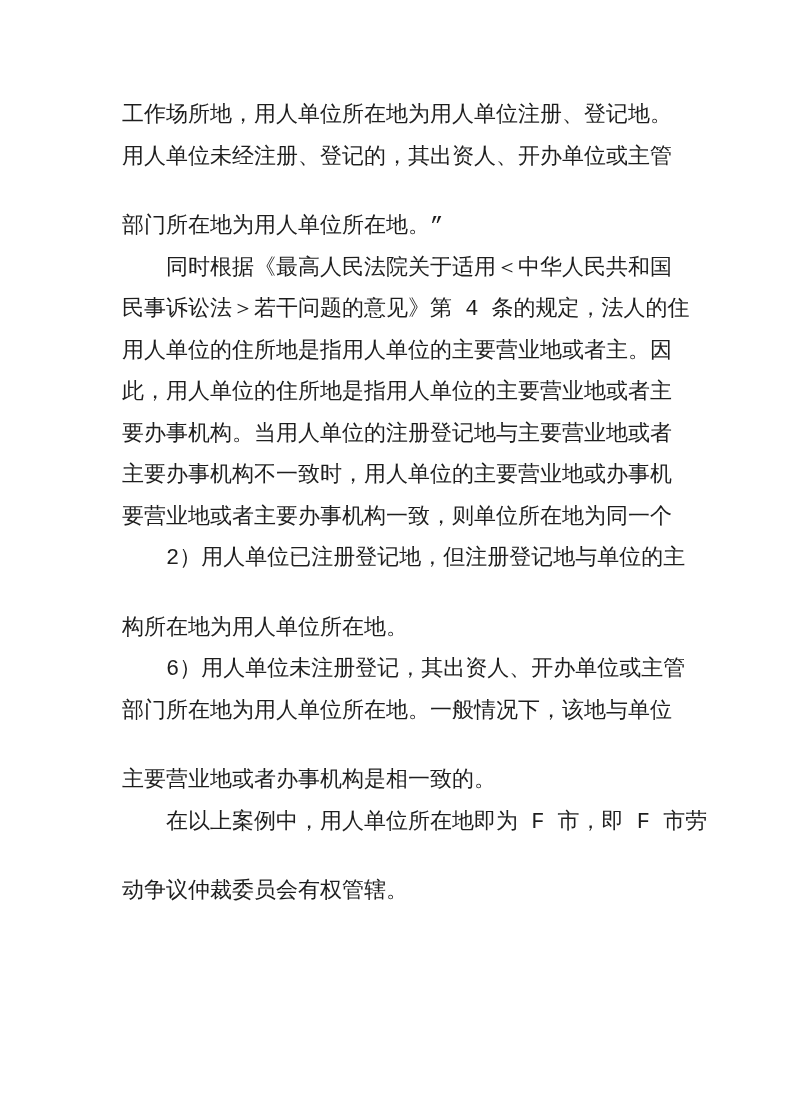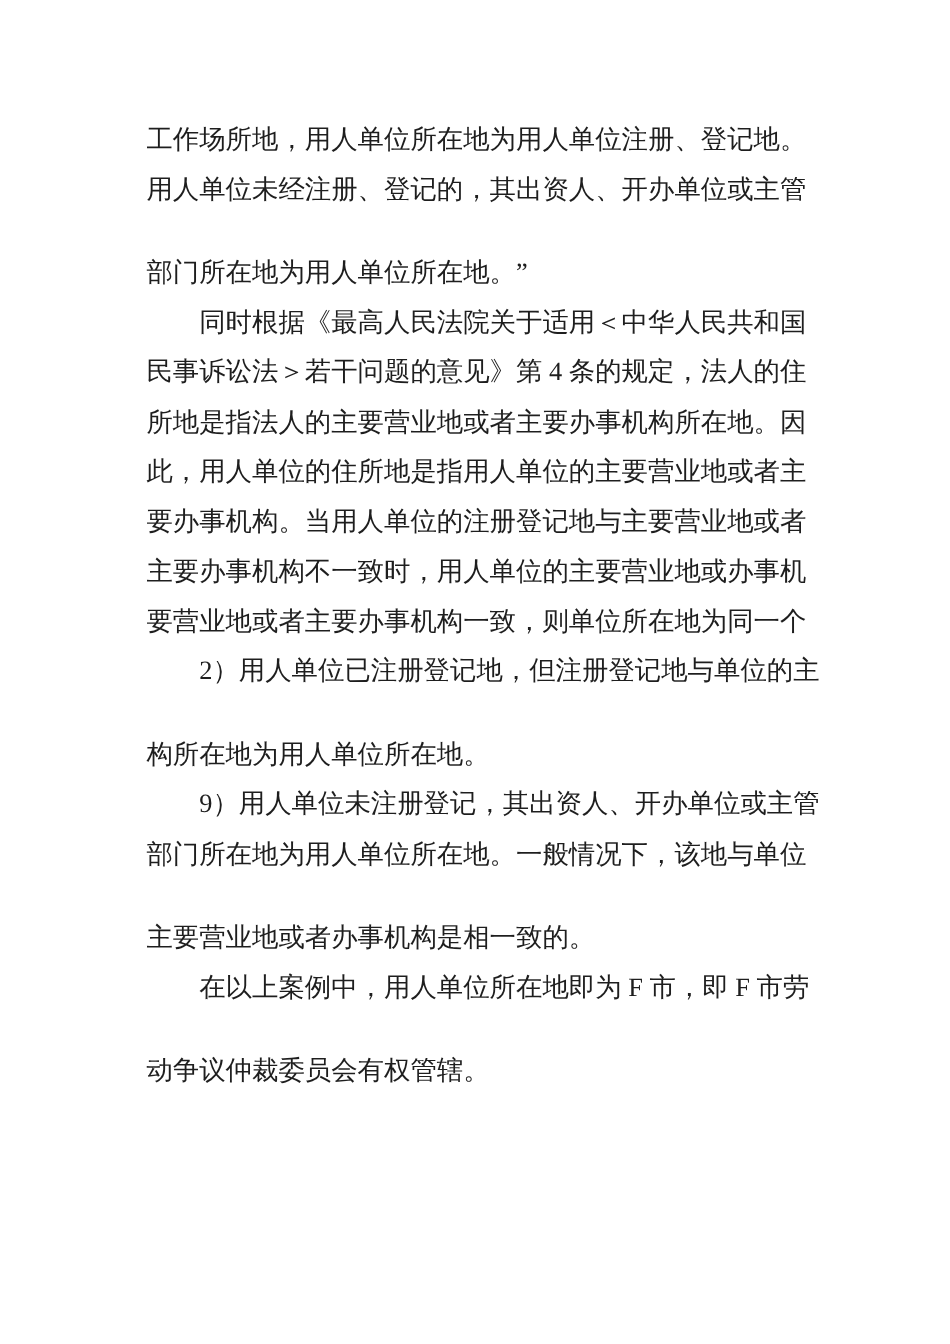--- a/index.html
+++ b/index.html
@@ -34,20 +34,21 @@
   }
   .para {
     margin: 0;
     padding: 0;
   }
   .line {
     display: block;
     white-space: nowrap;
     text-align: justify;
     text-align-last: justify;
+    font-family: Liberation Mono, monospace;
   }
   .line.end {
     text-align-last: left;
     margin-top: 28px;
   }
   .line.indent {
     padding-left: 44px;
   }
 </style>
 </head>
@@ -58,38 +59,38 @@
 
     <p class="para">
       <span class="line">工作场所地，用人单位所在地为用人单位注册、登记地。</span>
       <span class="line">用人单位未经注册、登记的，其出资人、开办单位或主管</span>
       <span class="line end">部门所在地为用人单位所在地。”</span>
     </p>
 
     <p class="para">
       <span class="line indent">同时根据《最高人民法院关于适用＜中华人民共和国</span>
       <span class="line">民事诉讼法＞若干问题的意见》第 4 条的规定，法人的住</span>
-      <span class="line">所地是指法人的主要营业地或者主要办事机构所在地。因</span>
+      <span class="line">用人单位的住所地是指用人单位的主要营业地或者主。因</span>
       <span class="line">此，用人单位的住所地是指用人单位的主要营业地或者主</span>
       <span class="line">要办事机构。当用人单位的注册登记地与主要营业地或者</span>
       <span class="line">主要办事机构不一致时，用人单位的主要营业地或办事机</span>
     </p>
 
 
     <p class="para">
       <span class="line">要营业地或者主要办事机构一致，则单位所在地为同一个</span>
     </p>
 
     <p class="para">
       <span class="line indent">2）用人单位已注册登记地，但注册登记地与单位的主</span>
       <span class="line end">构所在地为用人单位所在地。</span>
     </p>
 
     <p class="para">
-      <span class="line indent">9）用人单位未注册登记，其出资人、开办单位或主管</span>
+      <span class="line indent">6）用人单位未注册登记，其出资人、开办单位或主管</span>
       <span class="line">部门所在地为用人单位所在地。一般情况下，该地与单位</span>
       <span class="line end">主要营业地或者办事机构是相一致的。</span>
     </p>
 
     <p class="para">
       <span class="line indent">在以上案例中，用人单位所在地即为 F 市，即 F 市劳</span>
       <span class="line end">动争议仲裁委员会有权管辖。</span>
     </p>
 
   </div>

